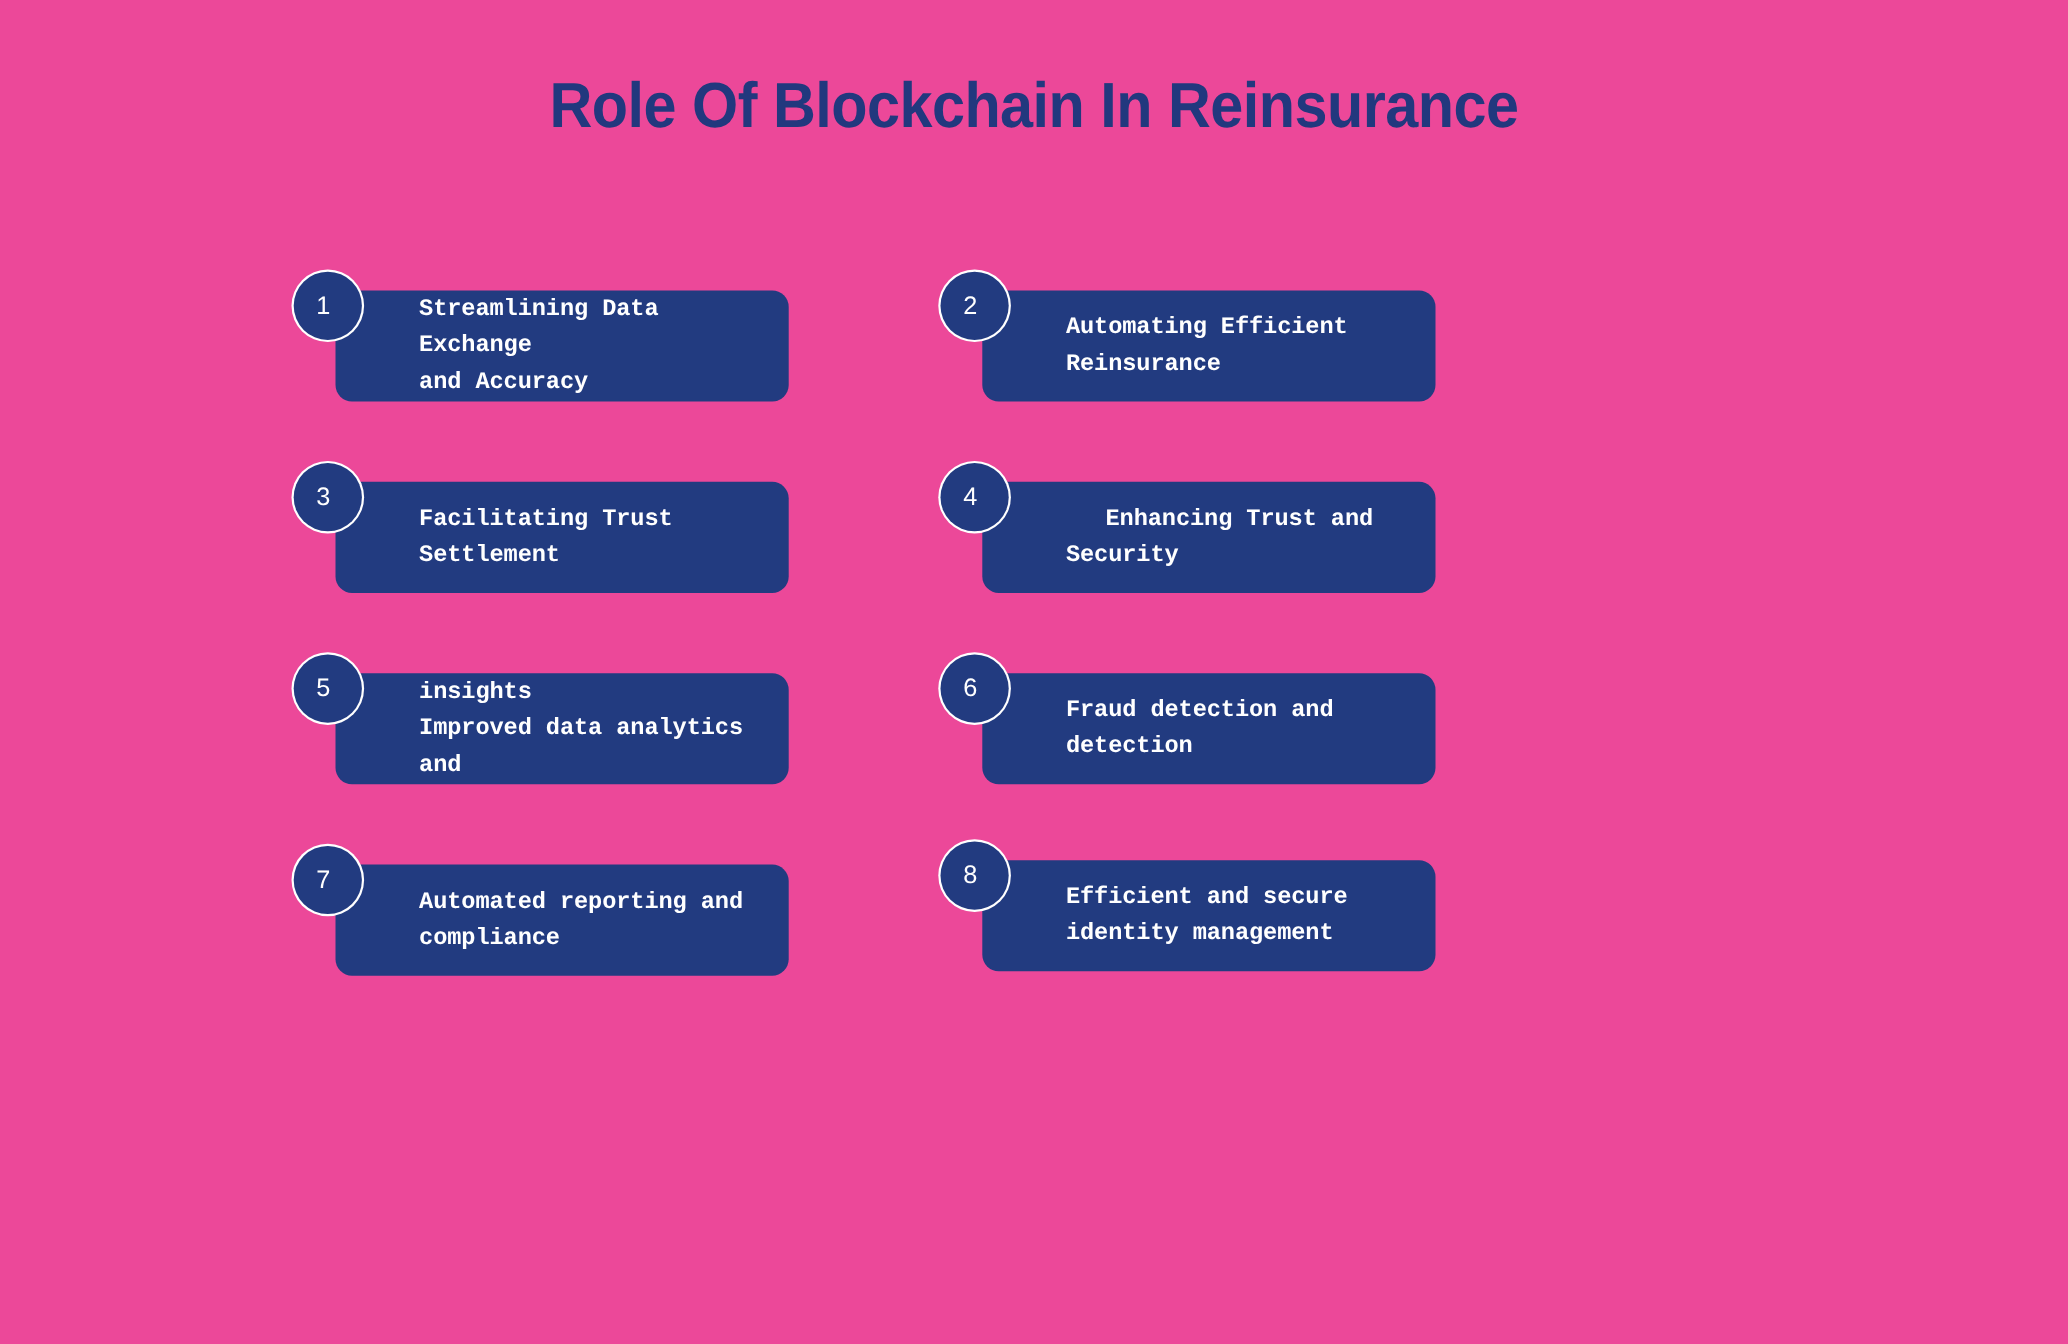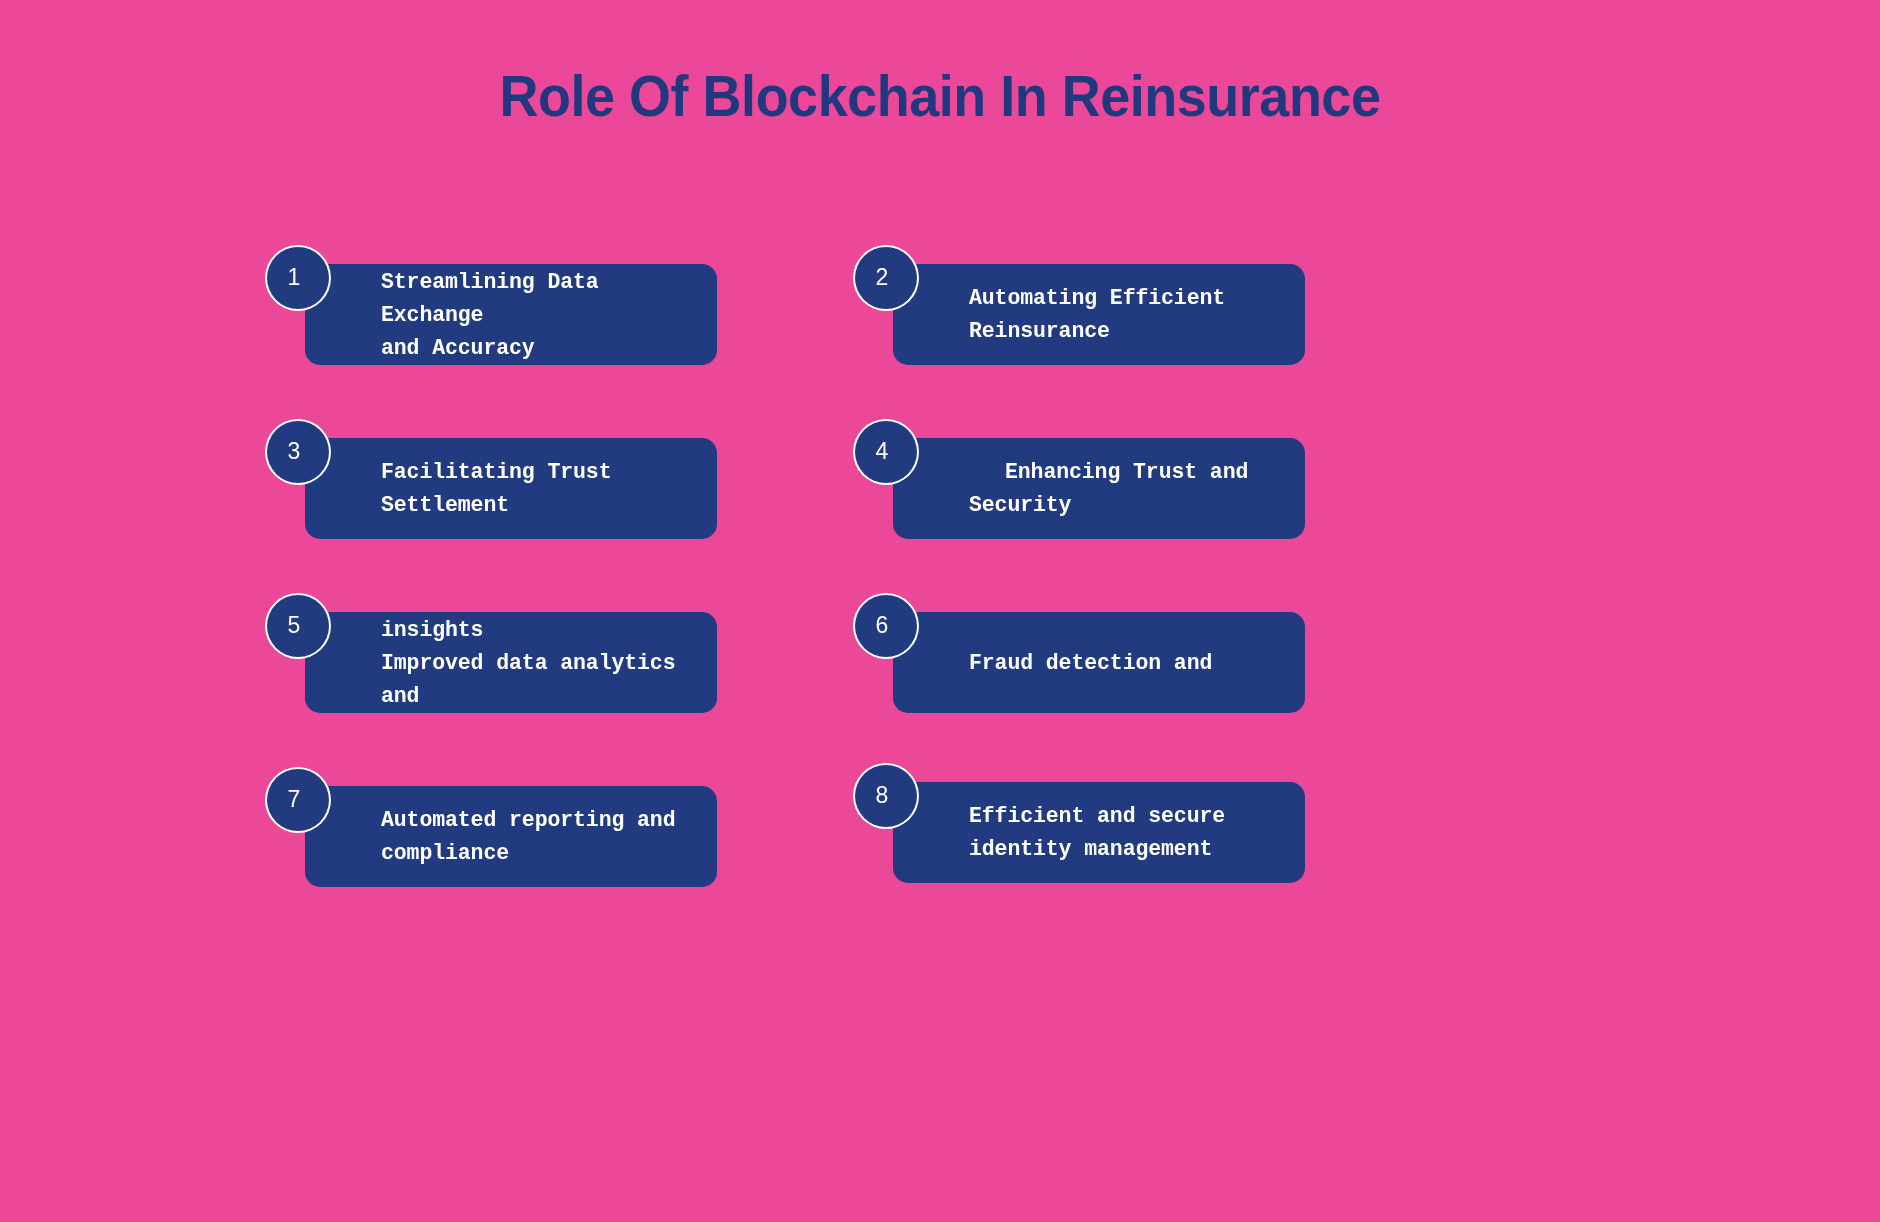--- a/index.html
+++ b/index.html
@@ -163,20 +163,21 @@
         <span style="display: block;">Improved data analytics and</span>
       </div>
     </div>
 
     <div class="card c6">
       <div class="badge">
         <span class="badge-num">6</span>
       </div>
       <div class="card-text">
         <span style="display: block;">Fraud detection and</span>
+        <span style="display: block;">detection</span>
       </div>
     </div>
 
     <div class="card c7">
       <div class="badge">
         <span class="badge-num">7</span>
       </div>
       <div class="card-text">
         <span style="display: block;">Automated reporting and</span>
         <span style="display: block;">compliance</span>

